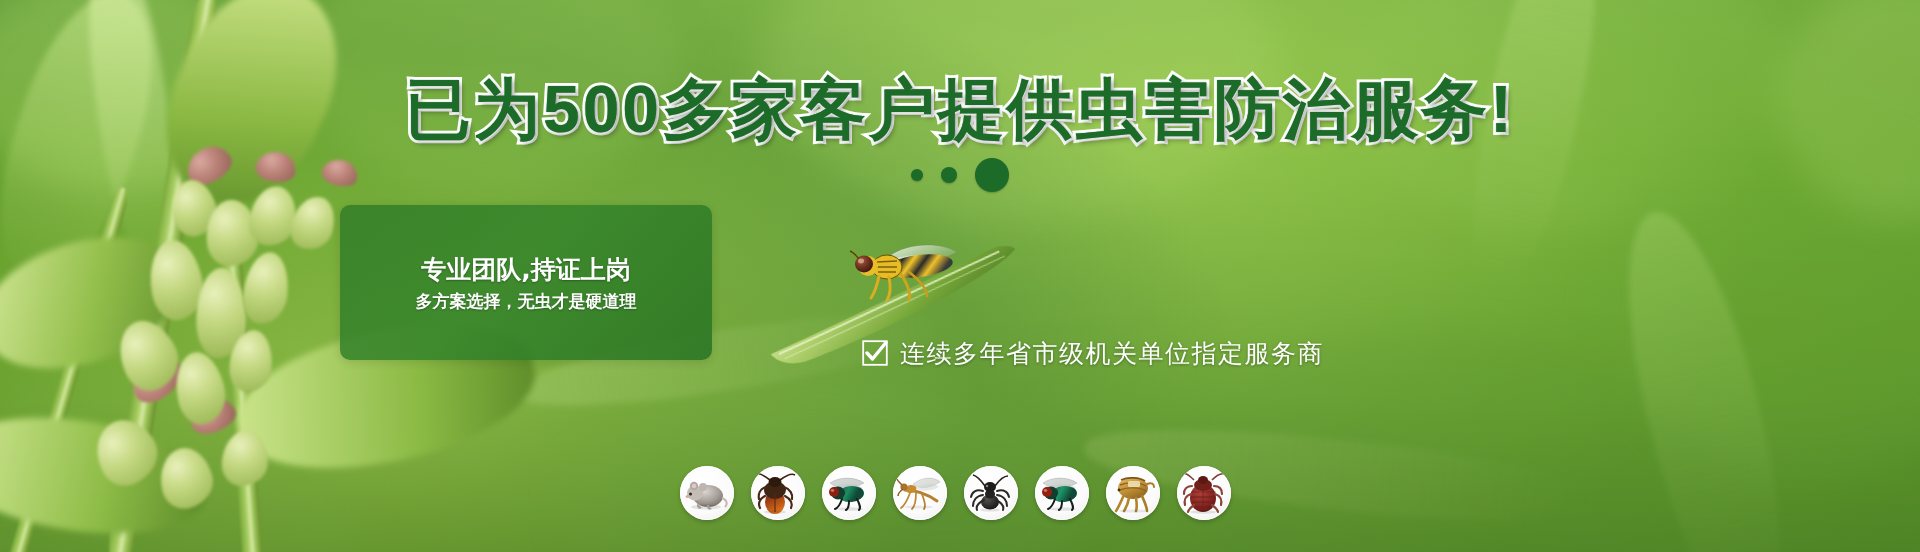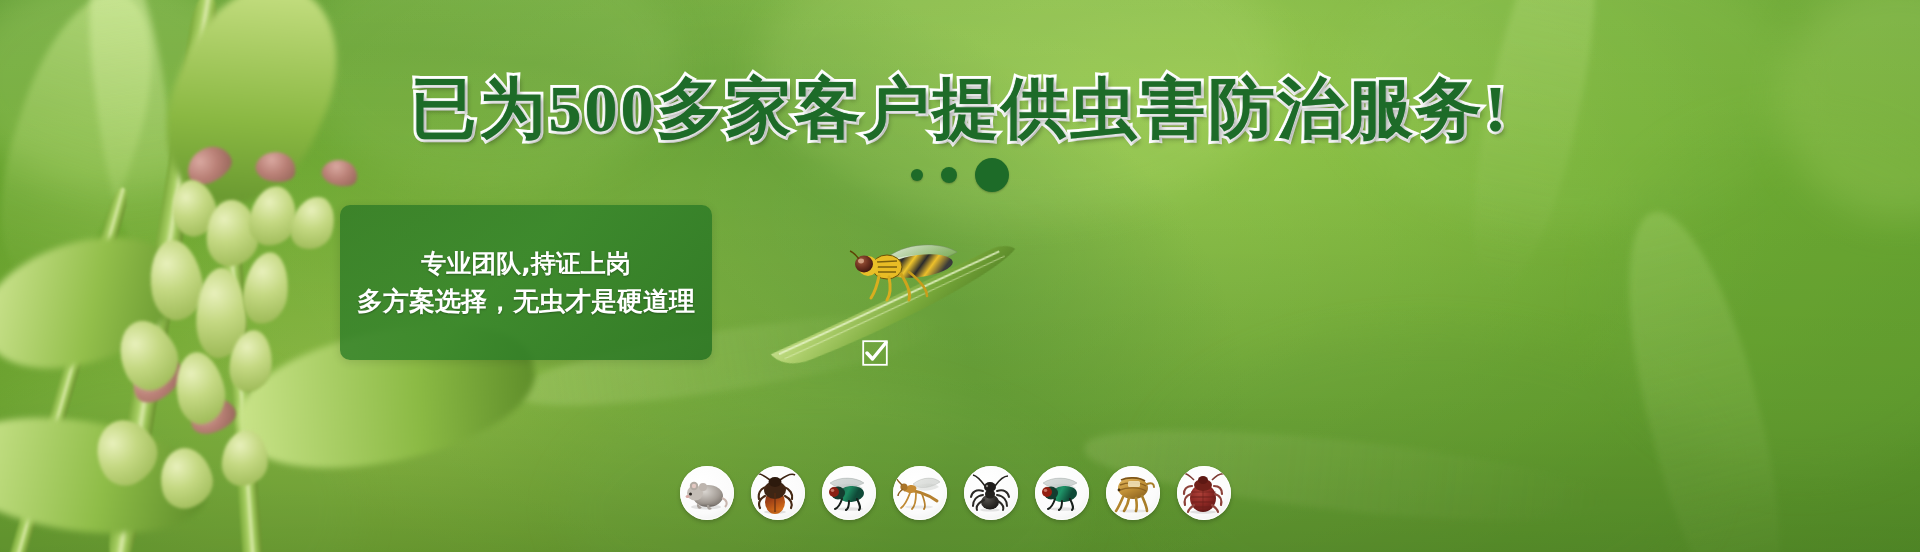--- a/index.html
+++ b/index.html
@@ -62,21 +62,21 @@
   .headline-wrap {
     position:absolute; left:0; top:72px; width:1920px;
     text-align:center; pointer-events:none;
   }
   .headline {
     display:inline-block;
     font-size:66px;
     line-height:74px;
     letter-spacing:3px;
     font-weight:bold;
-    font-family:Liberation Serif, serif;
+    font-family:Liberation Sans, sans-serif;
     color:#1d6b28;
     -webkit-text-stroke:6px #ffffff;
     paint-order:stroke fill;
     text-shadow:
        0 2px 0 rgba(255,255,255,.55),
        3px 4px 5px rgba(0,0,0,.30),
        0 0 1px #1d6b28;
     white-space:nowrap;
   }
 
@@ -103,21 +103,21 @@
     position:absolute; left:0; top:0; width:100%; height:100%;
     display:flex; flex-direction:column; justify-content:center; align-items:center;
     gap:4px;
   }
   .pline {
     color:#ffffff; font-weight:bold; white-space:nowrap;
     font-family:"DejaVu Sans","Liberation Sans",sans-serif;
     text-shadow:0 1px 2px rgba(0,0,0,.30);
   }
   .pline.l1 { font-size:25px; letter-spacing:0px; }
-  .pline.l2 { font-size:26px; letter-spacing:0px; }
+  .pline.l2 { font-size:17px; letter-spacing:0px; }
   .pline.l3 { font-size:25px; letter-spacing:0px; }
 
   
   .features {
     position:absolute; left:862px; top:336px; width:640px;
   }
   .frow {
     display:flex; align-items:center; gap:12px;
     margin-bottom:18px; height:34px;
   }
@@ -305,20 +305,21 @@
 
   <div class="features">
 
     <div class="frow">
       <span class="chk">
         <svg width="26" height="26" viewBox="0 0 26 26">
           <rect x="1.2" y="1.2" width="23.6" height="23.6" fill="none" stroke="#ffffff" stroke-width="1.8"></rect>
           <path d="M5 13 L10.5 19 L24 2.5" fill="none" stroke="#ffffff" stroke-width="3.4" stroke-linecap="round" stroke-linejoin="round"></path>
         </svg>
       </span>
+      <span class="ftext">连续多年省市级机关单位指定服务商</span>
     </div>
 
 
   </div>
 
   <div class="pests">
 
     <div class="pest">
       <svg width="46" height="40" viewBox="0 0 46 40">
         <defs>

